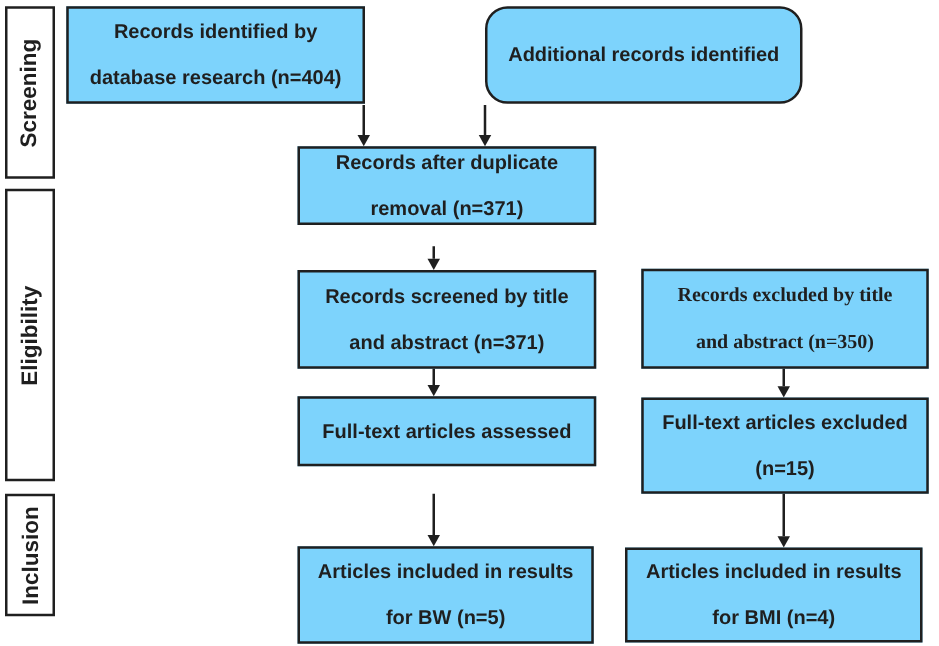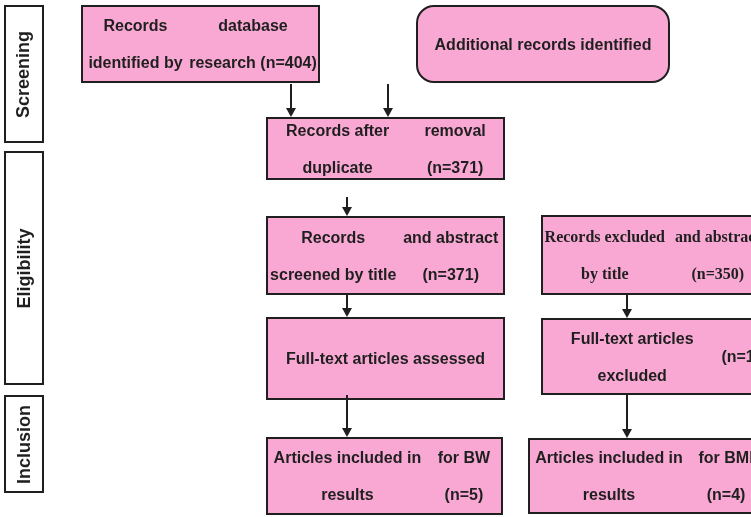--- a/index.html
+++ b/index.html
@@ -13,30 +13,29 @@
     height: 517px;
     background: #ffffff;
     font-family: "Liberation Sans", sans-serif;
     color: #1f1f1f;
     overflow: hidden;
   }
   .box {
     position: absolute;
     box-sizing: border-box;
     border: 2px solid #1f1f1f;
-    background: #f9a8d4;
+    background: #7dd3fc;
     display: flex;
-    flex-direction: row;
+    flex-direction: column;
     align-items: center;
     justify-content: center;
     text-align: center;
     font-weight: bold;
     font-size: 16px;
     line-height: 37px;
-    margin-left: 28px;
   }
   .stage {
     position: absolute;
     box-sizing: border-box;
     border: 2px solid #1f1f1f;
     background: #ffffff;
     display: flex;
     align-items: center;
     justify-content: center;
     font-weight: bold;
@@ -64,23 +63,23 @@
 
   
   #stage-screening  { left: 4px;  top: 5px;   width: 40px; height: 138px; }
   #stage-eligibility{ left: 4px;  top: 151px; width: 40px; height: 234px; }
   #stage-inclusion  { left: 4px;  top: 395px; width: 40px; height: 98px;  }
 
   
   #box-records-identified { left: 53px;  top: 5px;   width: 239px; height: 78px; }
   #box-additional-records { left: 388px; top: 5px;   width: 254px; height: 78px; border-radius: 18px; }
   #box-duplicate-removal  { left: 238px; top: 117px; width: 239px; height: 63px; }
-  #box-records-screened   { left: 238px; top: 216px; width: 239px; height: 79px; align-items: flex-end; }
+  #box-records-screened   { left: 238px; top: 216px; width: 239px; height: 79px; }
   #box-records-excluded   { left: 513px; top: 215px; width: 230px; height: 80px; font-family: Liberation Serif, serif; }
-  #box-fulltext-assessed  { left: 238px; top: 317px; width: 239px; height: 83px; }
+  #box-fulltext-assessed  { left: 238px; top: 317px; width: 239px; height: 56px; }
   #box-fulltext-excluded  { left: 513px; top: 318px; width: 230px; height: 77px; }
   #box-included-bw        { left: 238px; top: 437px; width: 237px; height: 78px; }
   #box-included-bmi       { left: 500px; top: 438px; width: 238px; height: 76px; }
 
   
   #arrow-identified-to-duplicates { left: 290px; top: 84px;  height: 24px; }
   #arrow-additional-to-duplicates { left: 387px; top: 84px;  height: 24px; }
   #arrow-duplicates-to-screened   { left: 346px; top: 197px; height: 10px; }
   #arrow-screened-to-assessed     { left: 346px; top: 295px; height: 13px; }
   #arrow-excluded-to-ftexcluded   { left: 626px; top: 295px; height: 14px; }

